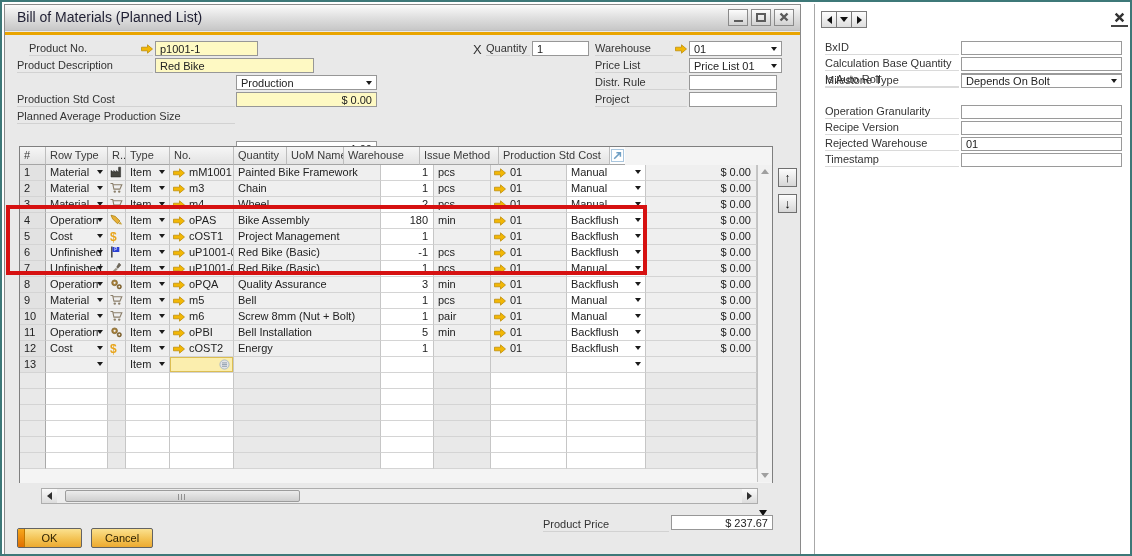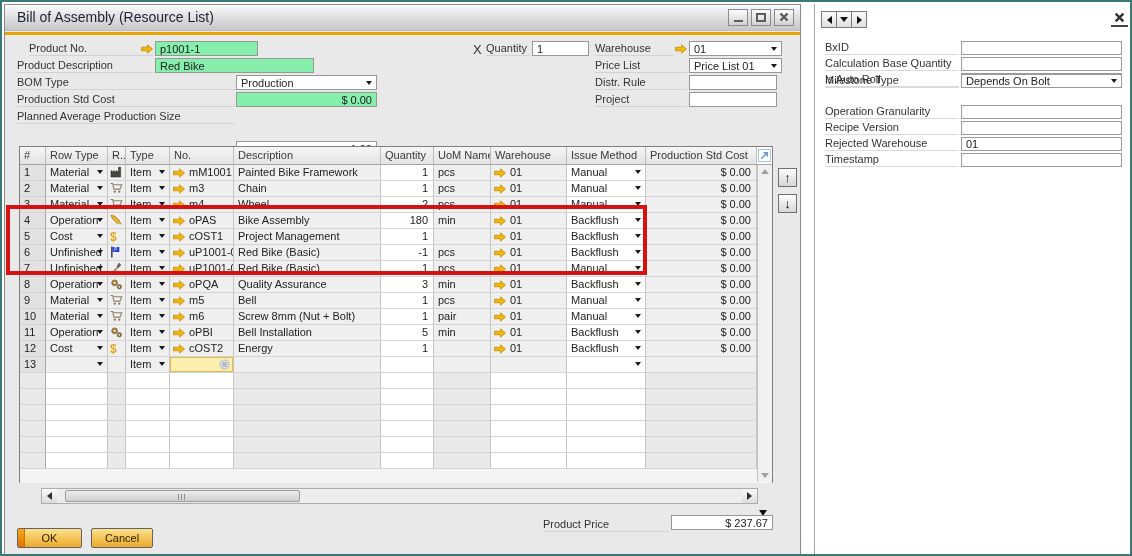--- a/index.html
+++ b/index.html
@@ -19,21 +19,21 @@
             border:1px solid #8a8a8a; display:flex; align-items:center; justify-content:center; }
   #btn-min { right:52px; } #btn-max { right:29px; } #btn-close { right:6px; }
   .mini-glyph { width:9px; height:2.5px; background:#5c5c5c; margin-top:7px; }
   .maxi-glyph { width:10px; height:9px; border:2px solid #5c5c5c; }
   #goldline { position:absolute; left:0; top:27px; width:100%; height:3px; background:#e9a400; }
 
   
   .lbl { position:absolute; height:14px; border-bottom:1px solid #d2d2d2; color:#333; white-space:nowrap; overflow:hidden; }
   .fld { position:absolute; height:15px; border:1px solid #979797; background:#fff;
          padding:1px 4px 0 4px; white-space:nowrap; overflow:hidden; }
-  .fld.gray { background:#86efac; }
+  .fld.gray { background:#fef9c3; }
   .fld.num { text-align:right; }
   .ddfld { padding-right:14px; }
   .dd { position:absolute; right:4px; top:5px; width:0; height:0;
         border-left:3.5px solid transparent; border-right:3.5px solid transparent; border-top:4.5px solid #1a1a1a; }
   .link-arrow { position:absolute; width:12px; height:10px; }
 
   
   #grid { position:absolute; left:14px; top:141px; width:754px; height:337px;
           border:1px solid #7f7f7f; background:#f4f4f4; }
   #ghead { display:flex; height:18px; }
@@ -112,21 +112,21 @@
   .ct { font-size:11px; }
 </style>
 </head>
 <body>
 
 <div id="stage">
 
   <div id="main-window">
 
     <div id="titlebar">
-      <div id="title-text">Bill of Assembly (Resource List)</div>
+      <div id="title-text">Bill of Materials (Planned List)</div>
       <div class="winbtn" id="btn-min">
           <span class="mini-glyph"></span>
         </div>
       <div class="winbtn" id="btn-max">
           <span class="maxi-glyph"></span>
         </div>
       <div class="winbtn" id="btn-close">
           <span><svg width="10" height="10" viewBox="0 0 10 10">
               <path d="M1.5 1.5 L8.5 8.5 M8.5 1.5 L1.5 8.5" stroke="#5a5a5a" stroke-width="2.4"></path>
             </svg></span>
@@ -136,21 +136,20 @@
 
     <div class="lbl" style="left:24px; top:37px; width:124px;">Product No.</div>
     <span class="link-arrow" style="left:136px; top:39px;"><svg width="12" height="10" viewBox="0 0 12 10">
           <path d="M0.5 3.2 h6 V0.8 L11.5 5 6.5 9.2 V6.8 h-6 z" fill="#f2b705" stroke="#b88600" stroke-width="0.7"></path>
         </svg></span>
     <div class="fld gray" style="left:150px; top:36px; width:103px;">p1001-1</div>
 
     <div class="lbl" style="left:12px; top:54px; width:136px;">Product Description</div>
     <div class="fld gray" style="left:150px; top:53px; width:159px;">Red Bike</div>
 
-    <div class="lbl" style="left:12px; top:71px; width:218px;">BOM Type</div>
     <div class="fld ddfld" style="left:231px; top:70px; width:141px;"><span>Production</span><span class="dd"></span></div>
 
     <div class="lbl" style="left:12px; top:88px; width:218px;">Production Std Cost</div>
     <div class="fld gray num" style="left:231px; top:87px; width:141px;">$ 0.00</div>
 
     <div class="lbl" style="left:12px; top:105px; width:218px;">Planned Average Production Size</div>
     <div class="fld num" style="left:231px; top:103px; width:141px;margin-top:33px;">1.00</div>
 
     <span style="position:absolute; left:468px; top:37px; font-size:13px; color:#333;">X</span>
     <div class="lbl" style="left:481px; top:37px; width:44px;">Quantity</div>
@@ -171,21 +170,20 @@
     <div class="lbl" style="left:590px; top:88px; width:92px;">Project</div>
     <div class="fld" style="left:684px; top:87px; width:88px;"></div>
 
     <div id="grid">
       <div id="ghead">
           <div class="hcell" style="width: 26px;">#</div>
           <div class="hcell" style="width: 62px;">Row Type</div>
           <div class="hcell" style="width: 18px;">R..</div>
           <div class="hcell" style="width: 44px;">Type</div>
           <div class="hcell" style="width: 64px;">No.</div>
-          <div class="hcell" style="width: 147px;">Description</div>
           <div class="hcell" style="width: 53px;">Quantity</div>
           <div class="hcell" style="width: 57px;">UoM Name</div>
           <div class="hcell" style="width: 76px;">Warehouse</div>
           <div class="hcell" style="width: 79px;">Issue Method</div>
           <div class="hcell" style="width: 111px;">Production Std Cost</div>
           <div id="hexp">
             <span id="expand-box">
               <svg width="11" height="11" viewBox="0 0 11 11">
                 <path d="M2.2 8.8 L7.6 3.4 M4.4 2.8 h4 v4" stroke="#6f9fc4" stroke-width="1.5" fill="none"></path>
               </svg>

